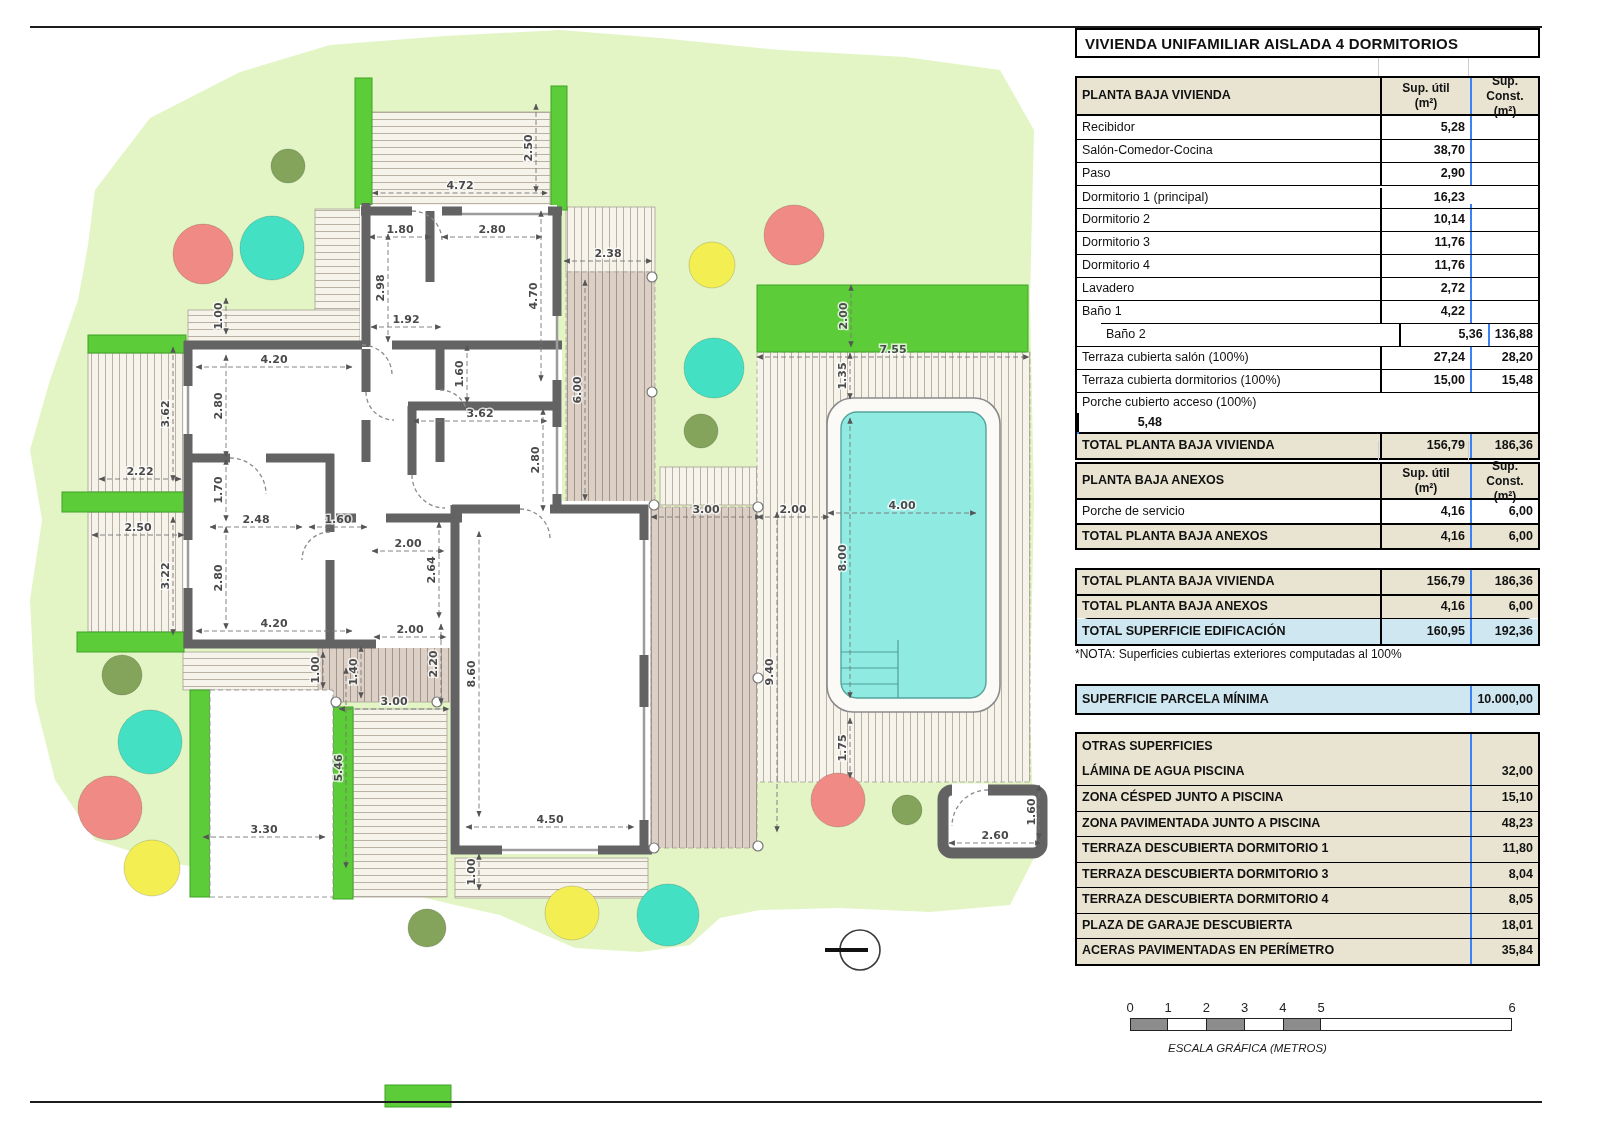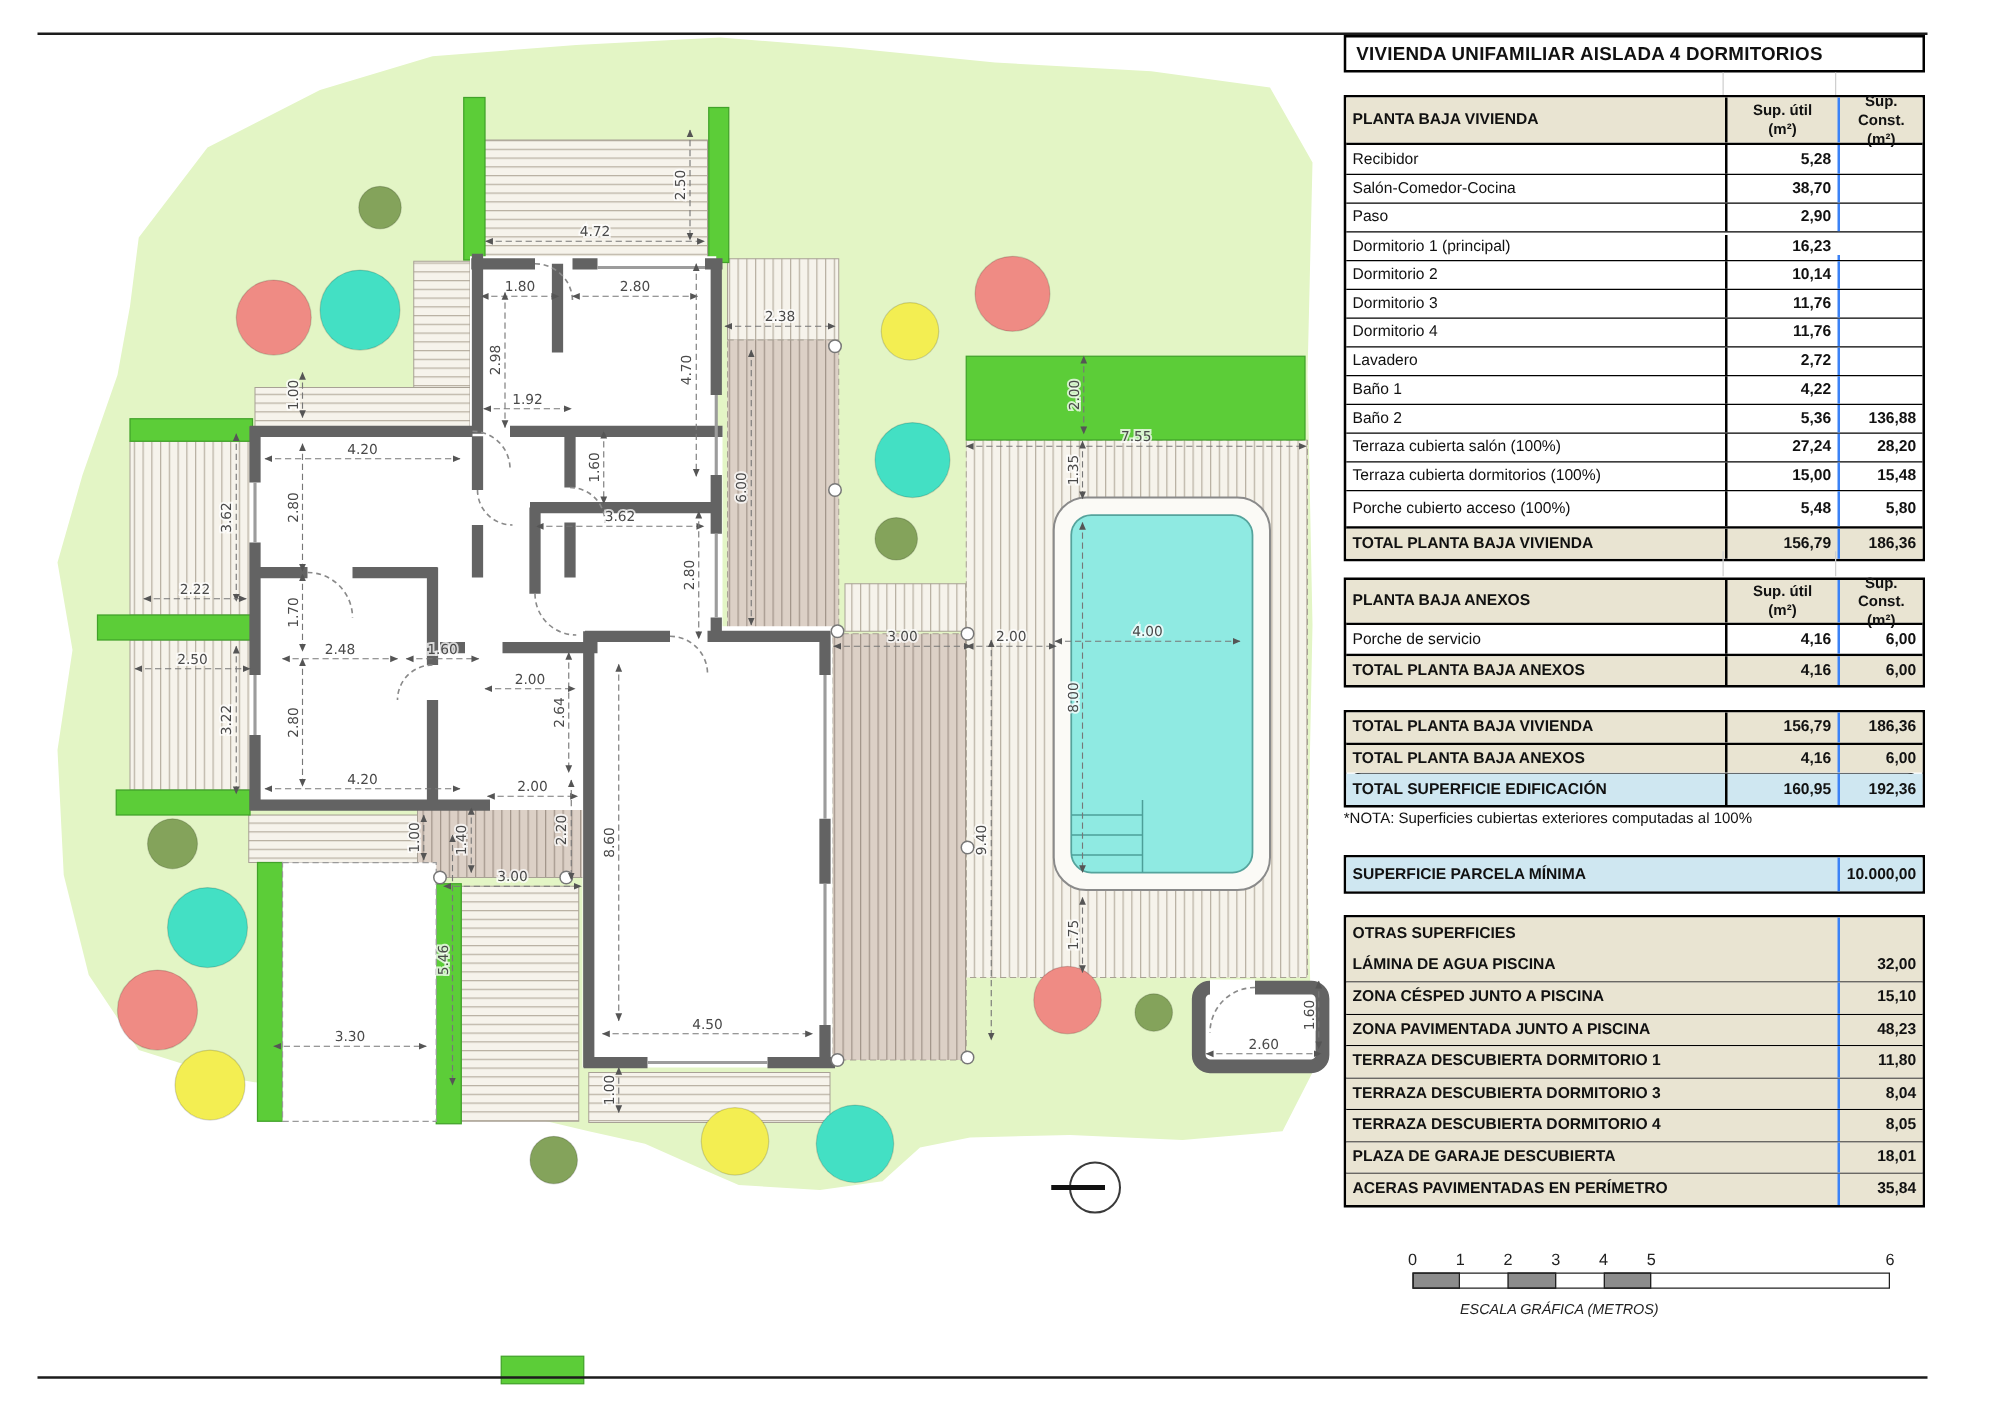--- a/index.html
+++ b/index.html
@@ -3,21 +3,21 @@
 <meta charset="utf-8">
 <style>
   html,body{margin:0;padding:0;background:#fff;}
   body{width:1600px;height:1130px;position:relative;overflow:hidden;
        font-family:"Liberation Sans","DejaVu Sans",sans-serif;color:#111;}
   :root{
     --beige:#e9e4d2; --blue:#cfe7f1; --garden:#e3f5c5; --hedge:#5ccd38;
     --water:#8feae2; --wall:#636363; --dim:#4a4a4a;
   }
   .frame-line{position:absolute;left:30px;width:1512px;height:0;border-top:2px solid #1c1c1c;}
-  #plan-wrap{position:absolute;left:16px;top:0;width:870px;height:1130px;}
+  #plan-wrap{position:absolute;left:0;top:0;width:870px;height:1130px;font-weight:bold;}
   
   .rp{position:absolute;left:1075px;width:465px;box-sizing:border-box;}
   .titlebox{top:28px;height:30px;border:2px solid #000;background:#fff;
             font-weight:bold;font-size:15px;line-height:27px;padding-left:8px;letter-spacing:.2px;}
   .tbl{border:2px solid #000;background:#fff;}
   .trow{display:flex;box-sizing:border-box;border-top:1px solid #000;align-items:stretch;}
   .trow:first-child{border-top:none;}
   .cell{box-sizing:border-box;padding:2px 5px;font-size:12.5px;line-height:1.25;display:flex;align-items:center;}
   .c-label{width:303px;}
   .c-v1{width:90px;border-left:2px solid #000;justify-content:flex-end;font-weight:bold;}
@@ -441,36 +441,36 @@
       <div class="trow " style="height: 23px;">
         <div class="cell c-label">Lavadero</div>
         <div class="cell c-v1">2,72</div>
         <div class="cell c-v2"></div>
       </div>
       <div class="trow " style="height: 23px;">
         <div class="cell c-label">Baño 1</div>
         <div class="cell c-v1">4,22</div>
         <div class="cell c-v2"></div>
       </div>
-      <div class="trow " style="height: 23px;">
+      <div class="trow " style="height: 23px; margin-left: 24px;">
         <div class="cell c-label">Baño 2</div>
         <div class="cell c-v1">5,36</div>
         <div class="cell c-v2">136,88</div>
       </div>
       <div class="trow " style="height: 23px;">
         <div class="cell c-label">Terraza cubierta salón (100%)</div>
         <div class="cell c-v1">27,24</div>
         <div class="cell c-v2">28,20</div>
       </div>
       <div class="trow " style="height: 23px;">
         <div class="cell c-label">Terraza cubierta dormitorios (100%)</div>
         <div class="cell c-v1">15,00</div>
         <div class="cell c-v2">15,48</div>
       </div>
-      <div class="trow " style="height: 29px;">
+      <div class="trow " style="height: 40px; flex-direction: column;">
         <div class="cell c-label">Porche cubierto acceso (100%)</div>
         <div class="cell c-v1">5,48</div>
         <div class="cell c-v2">5,80</div>
       </div>
     </div>
   <div class="trow total-row" style="height:26px">
     <div class="cell c-label" style="font-weight:bold">TOTAL PLANTA BAJA VIVIENDA</div>
     <div class="cell c-v1">156,79</div>
     <div class="cell c-v2">186,36</div>
   </div>

